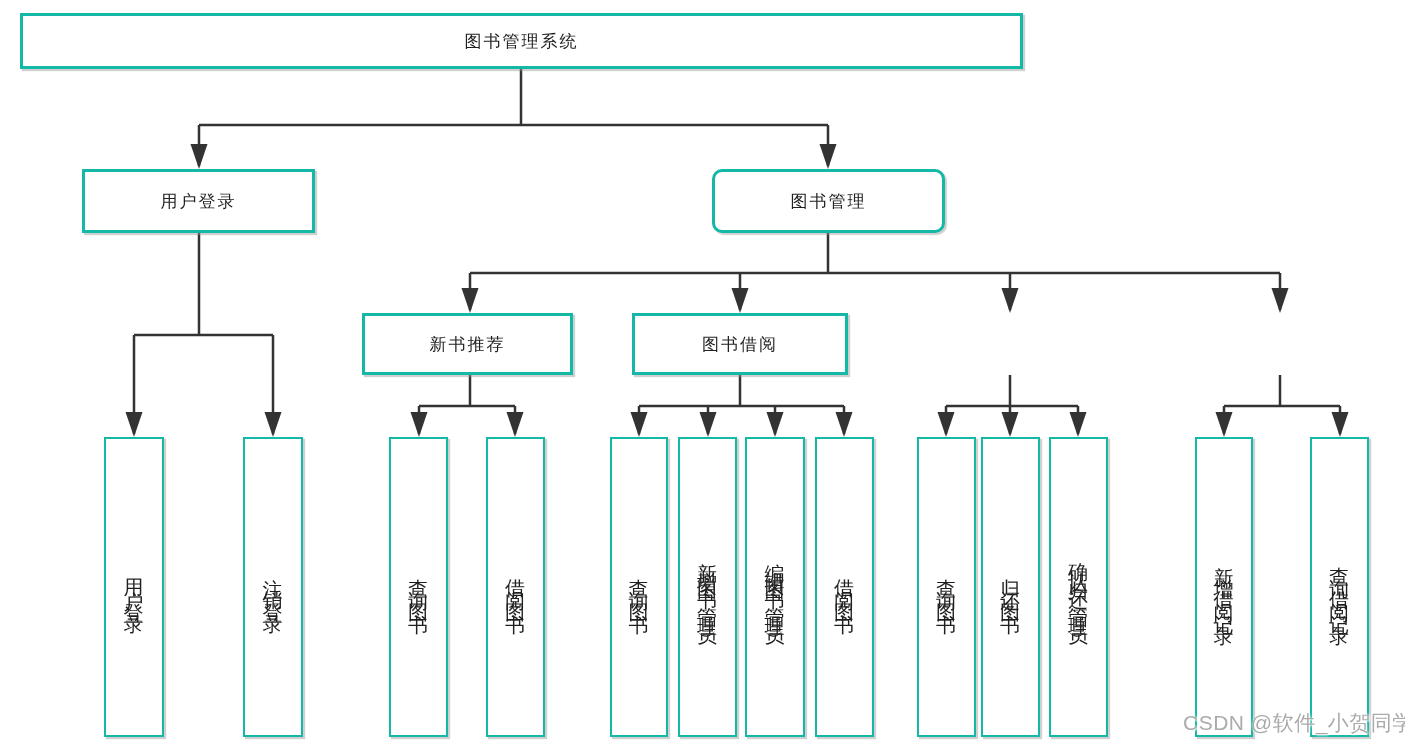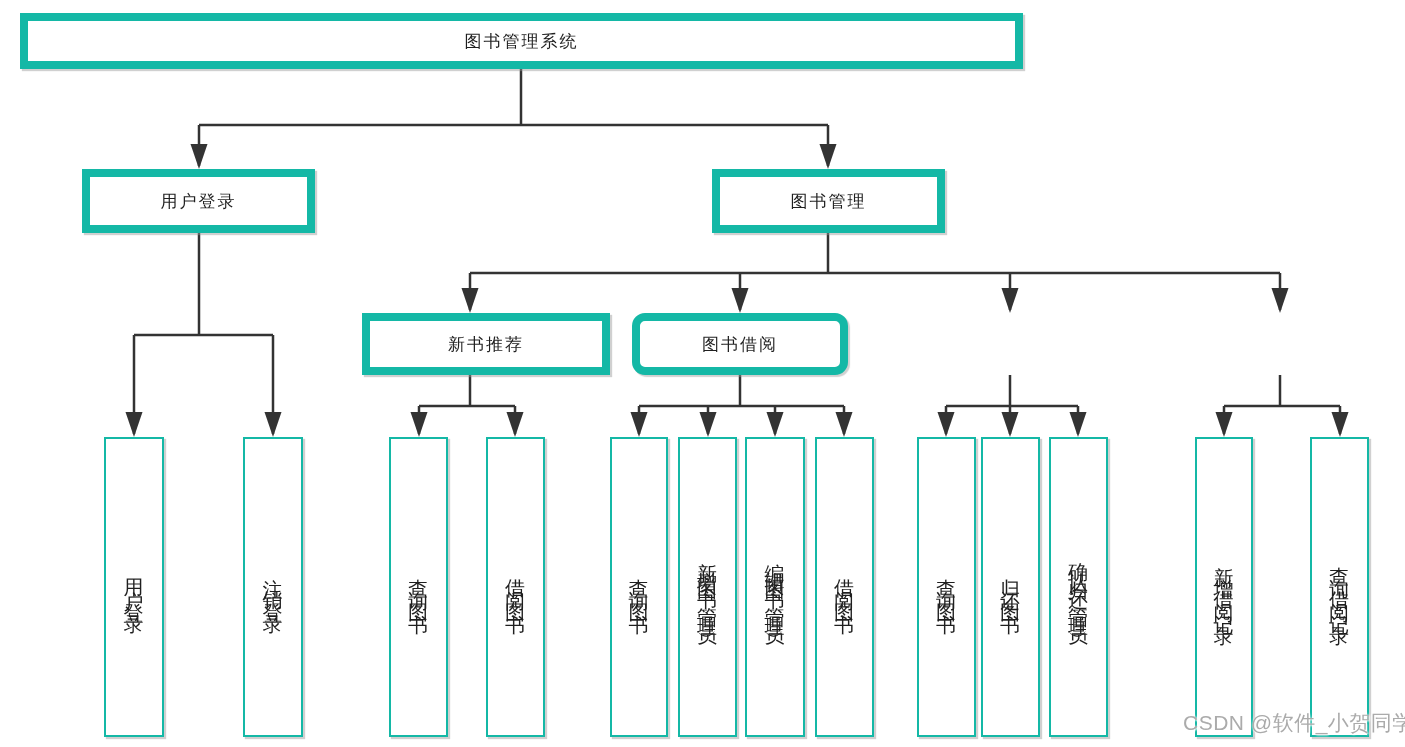--- a/index.html
+++ b/index.html
@@ -2,21 +2,21 @@
 <html><head>
 <meta charset="utf-8">
 <style>
   html, body { margin:0; padding:0; background:#ffffff; }
   .stage {
     position:relative; width:1405px; height:747px; background:#ffffff;
     font-family:"Liberation Sans", sans-serif; overflow:hidden;
   }
   svg.connectors { position:absolute; left:0; top:0; width:1405px; height:747px; }
   .node {
-    position:absolute; background:#ffffff; border:8px solid #14b8a6;
+    position:absolute; background:#ffffff; border:3px solid #14b8a6;
     box-sizing:border-box; display:flex; align-items:center; justify-content:center;
     color:#1f1f1f; box-shadow:2px 2px 1px rgba(150,150,150,0.45); z-index:2;
   }
   .node.h { font-size:17px; letter-spacing:2px; white-space:nowrap; }
   .node.v {
     writing-mode:vertical-rl; text-orientation:mixed;
     font-size:20px; letter-spacing:12px; border-width:2px; line-height:1.1;
   }
   .node.v.tight { letter-spacing:9px; }
   .watermark {
@@ -94,24 +94,24 @@
       <polygon class="arrow" points="1001.5,412 1018.5,412 1010,437"></polygon>
       <polygon class="arrow" points="1069.5,412 1086.5,412 1078,437"></polygon>
       <polygon class="arrow" points="1215.5,412 1232.5,412 1224,437"></polygon>
       <polygon class="arrow" points="1331.5,412 1348.5,412 1340,437"></polygon>
     </g>
   </svg>
 
   <div class="node h" style="left:20px; top:13px; width:1003px; height:56px;">图书管理系统</div>
 
   <div class="node h" style="left:82px; top:169px; width:233px; height:64px;">用户登录</div>
-  <div class="node h" style="left:712px; top:169px; width:233px; height:64px;">图书管理</div>
+  <div class="node h" style="left:712px; top:169px; width:233px; height:64px;border-radius:10px;">图书管理</div>
 
-  <div class="node h" style="left:362px; top:313px; width:248px; height:62px;">新书推荐</div>
-  <div class="node h" style="left:632px; top:313px; width:216px; height:62px;border-radius:13px;">图书借阅</div>
+  <div class="node h" style="left:362px; top:313px; width:211px; height:62px;">新书推荐</div>
+  <div class="node h" style="left:632px; top:313px; width:216px; height:62px;">图书借阅</div>
 
   <div class="node v" style="left:104px; top:437px; width:60px; height:300px;">用户登录</div>
   <div class="node v" style="left:243px; top:437px; width:60px; height:300px;">注销登录</div>
 
   <div class="node v" style="left:389px; top:437px; width:59px; height:300px;">查询图书</div>
   <div class="node v" style="left:486px; top:437px; width:59px; height:300px;">借阅图书</div>
 
   <div class="node v" style="left:610px; top:437px; width:58px; height:300px;">查询图书</div>
   <div class="node v tight" style="left:678px; top:437px; width:59px; height:300px;">新增图书（管理员）</div>
   <div class="node v tight" style="left:745px; top:437px; width:60px; height:300px;">编辑图书（管理员）</div>

